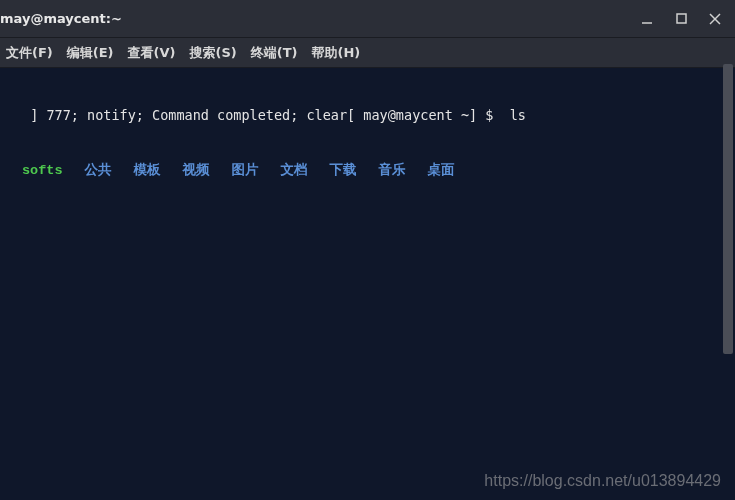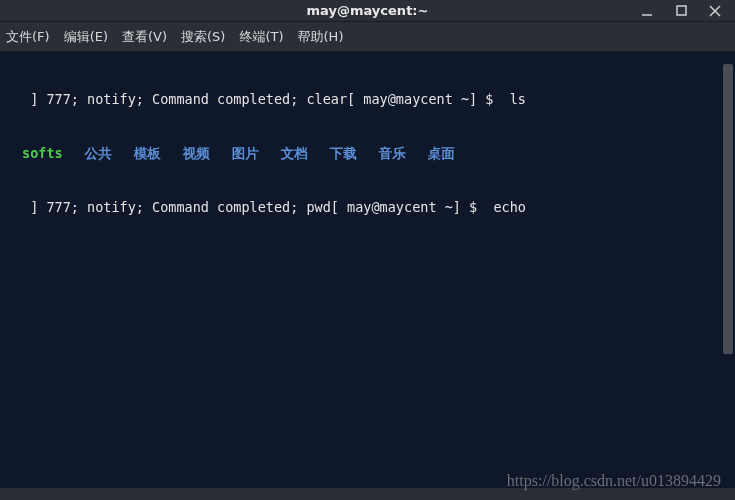--- a/index.html
+++ b/index.html
@@ -5,25 +5,24 @@
     * { margin: 0; padding: 0; box-sizing: border-box; }
     body {
       width: 735px;
       height: 500px;
       background: #2b2e37;
       font-family: "DejaVu Sans Mono", "Liberation Mono", monospace;
       overflow: hidden;
       position: relative;
     }
     .titlebar {
-      height: 22px;
+      height: 38px;
       background: #2b2e37;
       display: flex;
       align-items: center;
-      justify-content: center;
       position: relative;
       border-bottom: 1px solid #1a1c22;
     }
     .window-title {
       color: #e8e8e8;
       font-size: 13px;
       font-weight: bold;
       font-family: "DejaVu Sans", sans-serif;
     }
     .window-controls {
@@ -52,20 +51,21 @@
       align-items: center;
       padding: 0 6px;
       gap: 14px;
       border-bottom: 1px solid #1a1c22;
     }
     .menu-item {
       color: #d8d8d8;
       font-size: 13px;
       font-family: "DejaVu Sans", sans-serif;
       cursor: pointer;
+      font-weight: bold;
     }
     .terminal {
       background: #0f172a;
       width: 100%;
       height: calc(100% - 64px);
       padding: 2px 22px;
       font-size: 13.5px;
       line-height: 18px;
       color: #e5e5e5;
       white-space: pre;
@@ -90,24 +90,24 @@
       height: 290px;
       background: #4a4d56;
       border-radius: 2px;
     }
     .watermark {
       position: absolute;
       bottom: 10px;
       right: 14px;
       color: #6a6d75;
       font-size: 16px;
-      font-family: Liberation Serif, serif;
+      font-family: Liberation Sans, sans-serif;
       pointer-events: none;
     }
-    .lsrow span { margin-right: 22px; }
+    .lsrow span { margin-right: 22px; font-family: Liberation Mono, monospace; }
     .lsrow span:first-child { margin-right: 22px; }
   </style>
 </head>
 <body>
 
 <div class="titlebar">
   <span class="window-title">may@maycent:~</span>
   <div class="window-controls">
     <div class="win-btn">
       <svg width="12" height="12" viewBox="0 0 12 12">
@@ -133,19 +133,18 @@
   <span class="menu-item">编辑(E)</span>
   <span class="menu-item">查看(V)</span>
   <span class="menu-item">搜索(S)</span>
   <span class="menu-item">终端(T)</span>
   <span class="menu-item">帮助(H)</span>
 </div>
 
 <div class="terminal">
   <span class="term-line"> ] 777; notify; Command completed; clear[ may@maycent ~] $  ls</span>
   <span class="term-line lsrow"><span class="dir-green">softs</span><span class="dir">公共</span><span class="dir">模板</span><span class="dir">视频</span><span class="dir">图片</span><span class="dir">文档</span><span class="dir">下载</span><span class="dir">音乐</span><span class="dir">桌面</span></span>
-  <span class="term-line"> ] 777; notify; Command completed; pwd[ may@maycent ~] $  echo</span>
   <span class="term-line"></span>
 </div>
 
 <div class="scrollbar"></div>
 
 <div class="watermark">https://blog.csdn.net/u013894429</div>
 
 </body></html>

